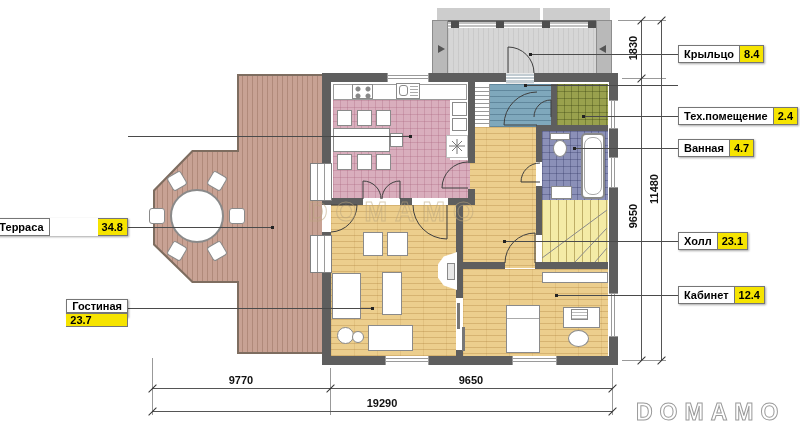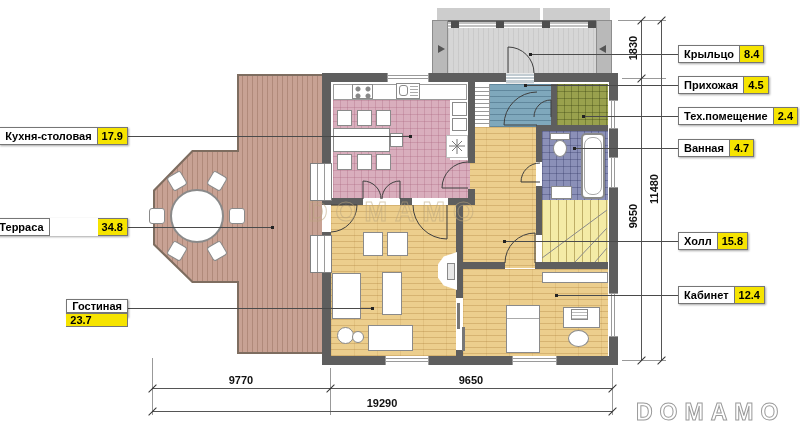--- a/index.html
+++ b/index.html
@@ -209,51 +209,43 @@
   <div class="dot" style="left:524px;top:84px;"></div>
   <div class="ldr" style="left:583px;top:116px;width:95px;"></div>
   <div class="dot" style="left:582px;top:115px;"></div>
   <div class="ldr" style="left:574px;top:148px;width:108px;"></div>
   <div class="dot" style="left:573px;top:147px;"></div>
   <div class="ldr" style="left:504px;top:241px;width:174px;"></div>
   <div class="dot" style="left:503px;top:240px;"></div>
   <div class="ldr" style="left:556px;top:295px;width:122px;"></div>
   <div class="dot" style="left:555px;top:294px;"></div>
 
-  <div class="lbl" style="right:672px;top:127px;">
-    <span class="nm">Кухня-столовая</span>
-    <span class="vl">17.9</span>
-  </div>
   <div class="lbl" style="right:672px;top:218px;gap:48px;">
     <span class="nm">Терраса</span>
     <span class="vl">34.8</span>
   </div>
   <div class="lbl" style="right:672px;top:299px;flex-direction:column;">
     <span class="nm">Гостиная</span>
     <span class="vl">23.7</span>
   </div>
   <div class="lbl" style="left:678px;top:45px;">
     <span class="nm">Крыльцо</span>
     <span class="vl">8.4</span>
   </div>
-  <div class="lbl" style="left:678px;top:76px;">
-    <span class="nm">Прихожая</span>
-    <span class="vl">4.5</span>
-  </div>
   <div class="lbl" style="left:678px;top:107px;">
     <span class="nm">Тех.помещение</span>
     <span class="vl">2.4</span>
   </div>
   <div class="lbl" style="left:678px;top:139px;">
     <span class="nm">Ванная</span>
     <span class="vl">4.7</span>
   </div>
   <div class="lbl" style="left:678px;top:232px;justify-content:flex-end;">
     <span class="nm">Холл</span>
-    <span class="vl">15.8</span>
+    <span class="vl">23.1</span>
   </div>
   <div class="lbl" style="left:678px;top:286px;">
     <span class="nm">Кабинет</span>
     <span class="vl">12.4</span>
   </div>
 
   <div class="ext" style="left:618px;top:20px;width:48px;height:1px;"></div>
   <div class="ext" style="left:622px;top:78px;width:44px;height:1px;"></div>
   <div class="ext" style="left:622px;top:360px;width:44px;height:1px;"></div>
   <div class="dimv" style="left:641px;top:20px;height:340px;"></div>

